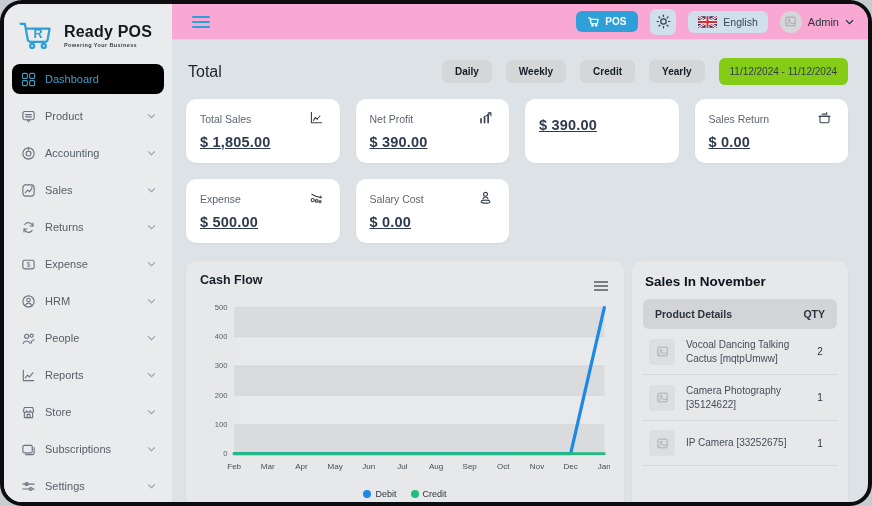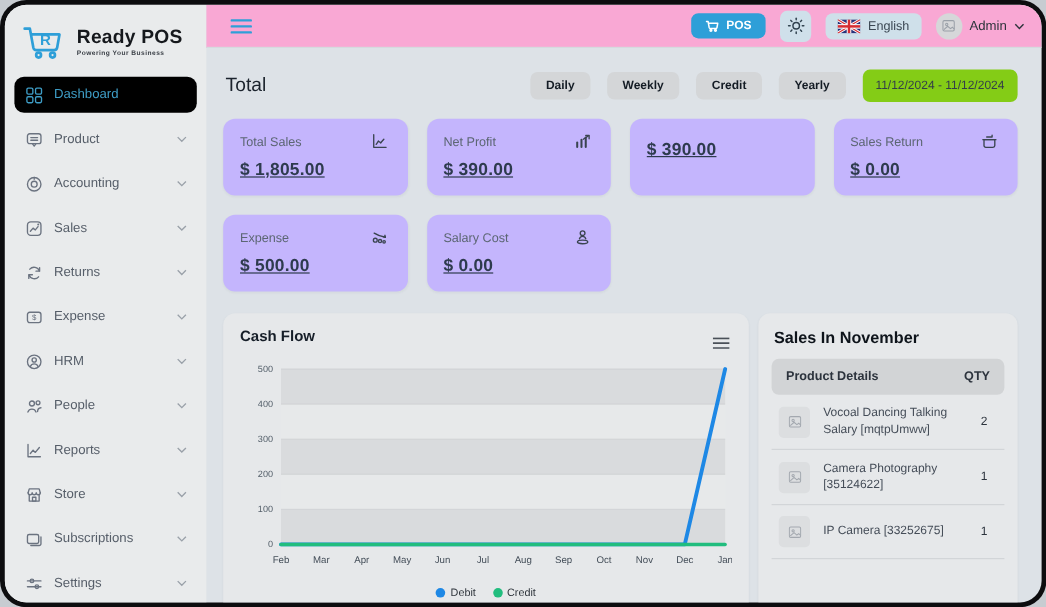--- a/index.html
+++ b/index.html
@@ -31,21 +31,21 @@
   .avatar { width:22px; height:22px; border-radius:50%; background:#d6d7d9; display:flex; align-items:center; justify-content:center; color:#9aa0a8; }
 
   .content { flex:1; padding:12px 20px 0 14px; overflow:hidden; }
   .content-header { display:flex; align-items:center; margin:6px 0 14px 2px; }
   .page-title { font-size:16px; font-weight:400; color:#1b232d; }
   .filters { margin-left:auto; display:flex; align-items:center; gap:14px; }
   .filter-btn { background:#d4d6d8; border:none; border-radius:6px; padding:6px 13px; font-size:10px; font-weight:800; color:#141c25; font-family:inherit; cursor:pointer; }
   .date-chip { background:#84cc16; border:none; border-radius:6px; padding:8px 11px; font-size:10px; color:#333e49; font-family:inherit; cursor:pointer; }
 
   .stats-grid { display:grid; grid-template-columns:repeat(4,1fr); gap:16px 16px; }
-  .stat-card { background:#c4b5fd; border-radius:10px; padding:11px 14px 13px 14px; min-height:62px; box-shadow:0 1px 2px rgba(40,50,60,.05); }
+  .stat-card { background:#ffffff; border-radius:10px; padding:11px 14px 13px 14px; min-height:62px; box-shadow:0 1px 2px rgba(40,50,60,.05); }
   .stat-top { display:flex; align-items:center; justify-content:space-between; }
   .stat-label { font-size:10.5px; color:#5c6673; }
   .stat-icon { color:#3a4450; width:17px; height:17px; }
   .stat-value { margin-top:7px; font-size:14.5px; font-weight:800; color:#2e3b4e; letter-spacing:.2px;text-decoration:underline; }
 
   .bottom-row { display:flex; gap:8px; margin-top:18px; height:262px; }
   .panel { background:#e6e8ea; border-radius:10px; box-shadow:0 1px 2px rgba(40,50,60,.05); }
   .chart-panel { width:438px; flex:0 0 438px; padding:12px 14px 8px 14px; }
   .chart-head { display:flex; align-items:flex-start; }
   .chart-title { font-size:12.5px; font-weight:800; color:#161e28; }
@@ -506,21 +506,21 @@
             <div id="prod-rows">
 
   <div class="prod-row">
     <span class="thumb">
       <svg width="11" height="11" viewBox="0 0 14 14" fill="none" stroke="currentColor" stroke-width="1.1">
         <rect x="1" y="1.5" width="12" height="11" rx="1.5"></rect>
                       <circle cx="5" cy="5.5" r="1.2"></circle>
                       <path d="M2 11 L6 7.5 L9 10 L11 8.5 L13 10.5"></path>
       </svg>
     </span>
-    <span class="prod-name">Vocoal Dancing Talking Salary [mqtpUmww]</span>
+    <span class="prod-name">Vocoal Dancing Talking Cactus [mqtpUmww]</span>
     <span class="prod-qty">2</span>
   </div>
 
   <div class="prod-row">
     <span class="thumb">
       <svg width="11" height="11" viewBox="0 0 14 14" fill="none" stroke="currentColor" stroke-width="1.1">
         <rect x="1" y="1.5" width="12" height="11" rx="1.5"></rect>
                       <circle cx="5" cy="5.5" r="1.2"></circle>
                       <path d="M2 11 L6 7.5 L9 10 L11 8.5 L13 10.5"></path>
       </svg>

